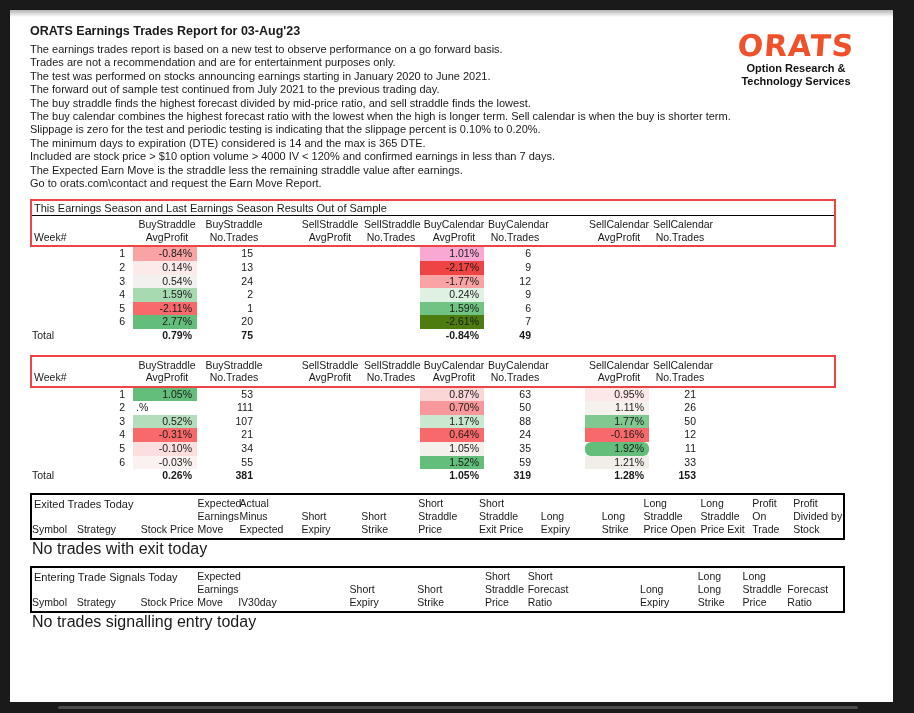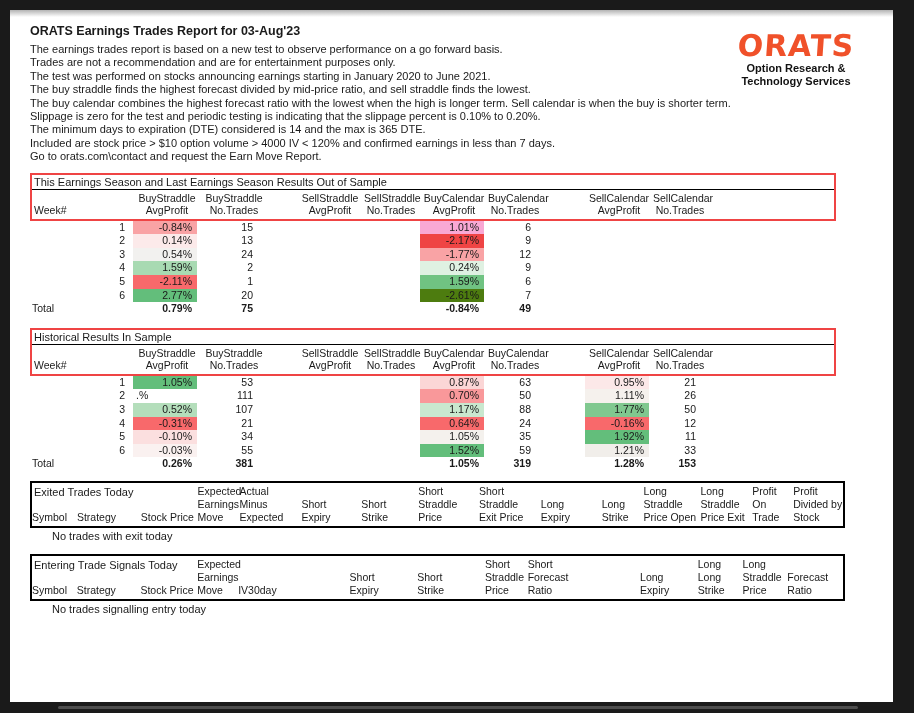--- a/index.html
+++ b/index.html
@@ -39,46 +39,48 @@
   .t-row.total .c-week{font-weight:normal;text-align:left;padding-left:2px;}
   .cell.alignleft{text-align:left;padding-left:3px;}
   .rows-block{width:806px;margin-bottom:2px;}
 
   
   .box3{position:relative;border:2px solid #000;width:815px;box-sizing:border-box;padding:2px 0 2px 0;}
   .box3-title{position:absolute;left:2px;top:3px;font-size:11px;line-height:13px;white-space:nowrap;}
   .h3cols{display:flex;}
   .h3col{box-sizing:border-box;}
   .h3line{height:13px;font-size:10.5px;line-height:13px;white-space:nowrap;}
-  .empty-msg{font-size:11px;line-height:13px;margin-top:2px;padding-left:2px;margin-left:20px;}
+  .empty-msg{font-size:16px;line-height:13px;margin-top:2px;padding-left:2px;}
 
   .m-t1{margin-top:9px;}
   .m-t2{margin-top:12px;}
   .m-t3{margin-top:10px;}
   .m-t4{margin-top:11px;}
 
   .bottom-strip{position:absolute;left:58px;bottom:4px;width:800px;height:3px;background:#4d4d4d;border-radius:2px;}
 </style>
 </head>
 <body>
 
 <div class="stage">
   <div class="page">
     <div class="content">
 
       <div class="report-title">ORATS Earnings Trades Report for 03-Aug'23</div>
       <div id="intro-lines">
           <div class="intro-line">The earnings trades report is based on a new test to observe performance on a go forward basis.</div>
           <div class="intro-line">Trades are not a recommendation and are for entertainment purposes only.</div>
           <div class="intro-line">The test was performed on stocks announcing earnings starting in January 2020 to June 2021.</div>
+          <div class="intro-line">The forward out of sample test continued from July 2021 to the previous trading day.</div>
           <div class="intro-line">The buy straddle finds the highest forecast divided by mid-price ratio, and sell straddle finds the lowest.</div>
           <div class="intro-line">The buy calendar combines the highest forecast ratio with the lowest when the high is longer term. Sell calendar is when the buy is shorter term.</div>
           <div class="intro-line">Slippage is zero for the test and periodic testing is indicating that the slippage percent is 0.10% to 0.20%.</div>
           <div class="intro-line">The minimum days to expiration (DTE) considered is 14 and the max is 365 DTE.</div>
           <div class="intro-line">Included are stock price &gt; $10 option volume &gt; 4000 IV &lt; 120% and confirmed earnings in less than 7 days.</div>
+          <div class="intro-line">The Expected Earn Move is the straddle less the remaining straddle value after earnings.</div>
           <div class="intro-line">Go to orats.com\contact and request the Earn Move Report.</div>
         </div>
 
       <div class="logo">
         <div class="logo-brand">ORATS</div>
         <div class="logo-tag">Option Research &amp;</div>
         <div class="logo-tag">Technology Services</div>
       </div>
 
       <div class="box m-t1">
@@ -182,21 +184,20 @@
             <div class="cell c-avg c-a2"></div>
             <div class="cell c-tr c-t2"></div>
             <div class="cell c-avg c-a3">-0.84%</div>
             <div class="cell c-tr c-t3">49</div>
             <div class="cell c-avg c-a4"></div>
             <div class="cell c-tr c-t4"></div>
           </div>
         </div>
 
       <div class="box m-t2">
-        <div class="box-title">Historical Results In Sample</div>
         <div id="t2-head">
             <div class="hdr-row group">
               <div class="cell c-week"></div>
               <div class="cell c-avg c-a1">BuyStraddle</div>
               <div class="cell c-tr c-t1">BuyStraddle</div>
               <div class="cell c-avg c-a2">SellStraddle</div>
               <div class="cell c-tr c-t2">SellStraddle</div>
               <div class="cell c-avg c-a3">BuyCalendar</div>
               <div class="cell c-tr c-t3">BuyCalendar</div>
               <div class="cell c-avg c-a4">SellCalendar</div>
@@ -261,21 +262,21 @@
             <div class="cell c-tr c-t4">12</div>
           </div>
           <div class="t-row">
             <div class="cell c-week">5</div>
             <div class="cell c-avg c-a1" style="background: rgb(251, 223, 223);">-0.10%</div>
             <div class="cell c-tr c-t1">34</div>
             <div class="cell c-avg c-a2"></div>
             <div class="cell c-tr c-t2"></div>
             <div class="cell c-avg c-a3" style="background: rgb(244, 241, 237);">1.05%</div>
             <div class="cell c-tr c-t3">35</div>
-            <div class="cell c-avg c-a4" style="background: rgb(99, 190, 123);">1.92%</div>
+            <div class="cell c-avg c-a4" style="background: rgb(99, 190, 123); border-radius: 6px;">1.92%</div>
             <div class="cell c-tr c-t4">11</div>
           </div>
           <div class="t-row">
             <div class="cell c-week">6</div>
             <div class="cell c-avg c-a1" style="background: rgb(250, 241, 240);">-0.03%</div>
             <div class="cell c-tr c-t1">55</div>
             <div class="cell c-avg c-a2"></div>
             <div class="cell c-tr c-t2"></div>
             <div class="cell c-avg c-a3" style="background: rgb(99, 190, 123);">1.52%</div>
             <div class="cell c-tr c-t3">59</div>

